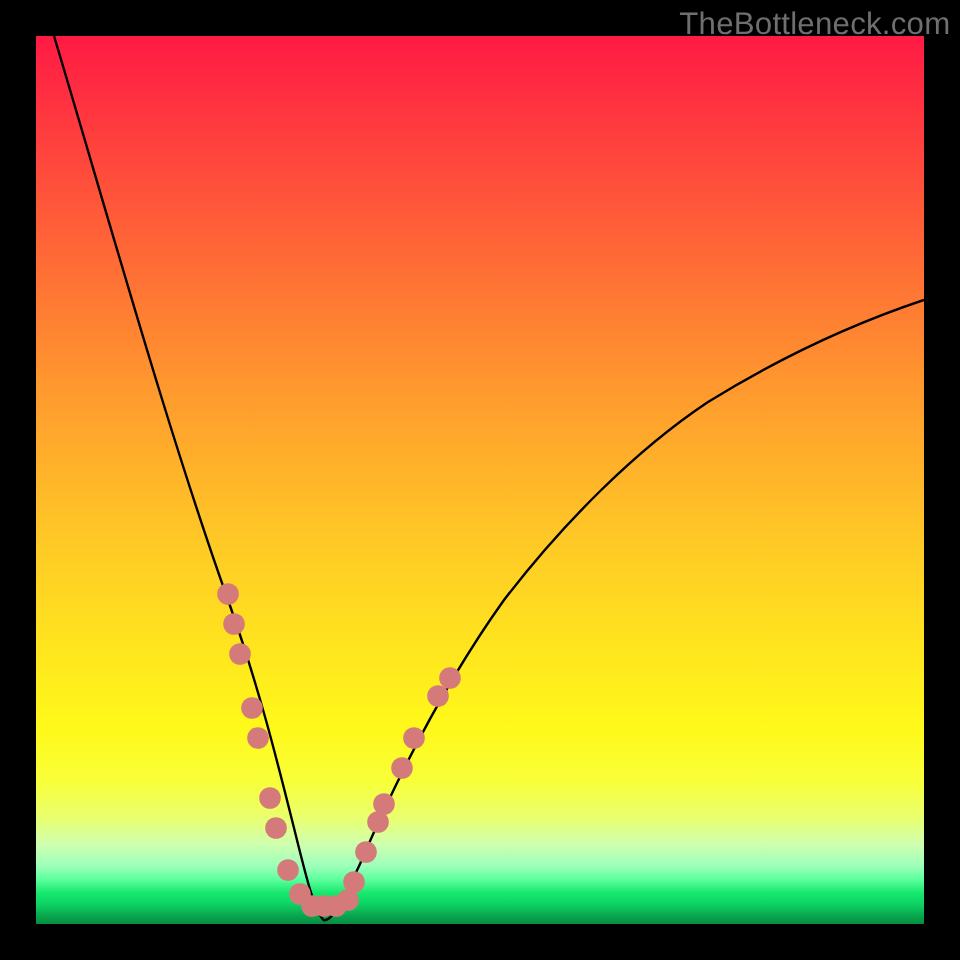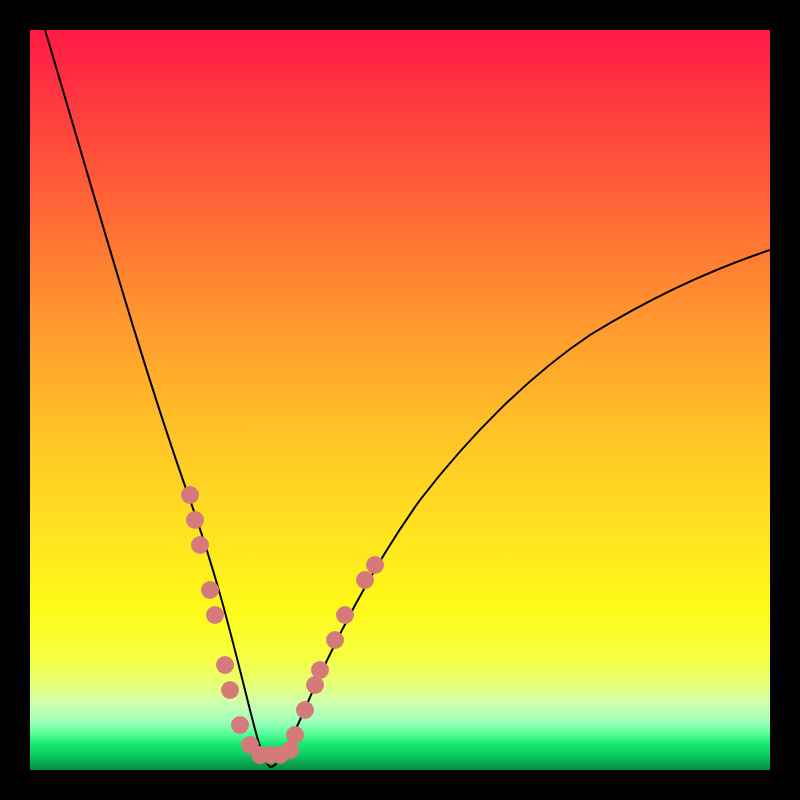--- a/index.html
+++ b/index.html
@@ -110,13 +110,14 @@
         <circle class="marker" cx="290" cy="640" r="9"></circle>
         <circle class="marker" cx="305" cy="610" r="9"></circle>
         <circle class="marker" cx="315" cy="585" r="9"></circle>
         <circle class="marker" cx="335" cy="550" r="9"></circle>
         <circle class="marker" cx="345" cy="535" r="9"></circle>
       </g>
     </svg>
 
   </div>
 
+  <div class="watermark">TheBottleneck.com</div>
 </div>
 
 </body></html>

